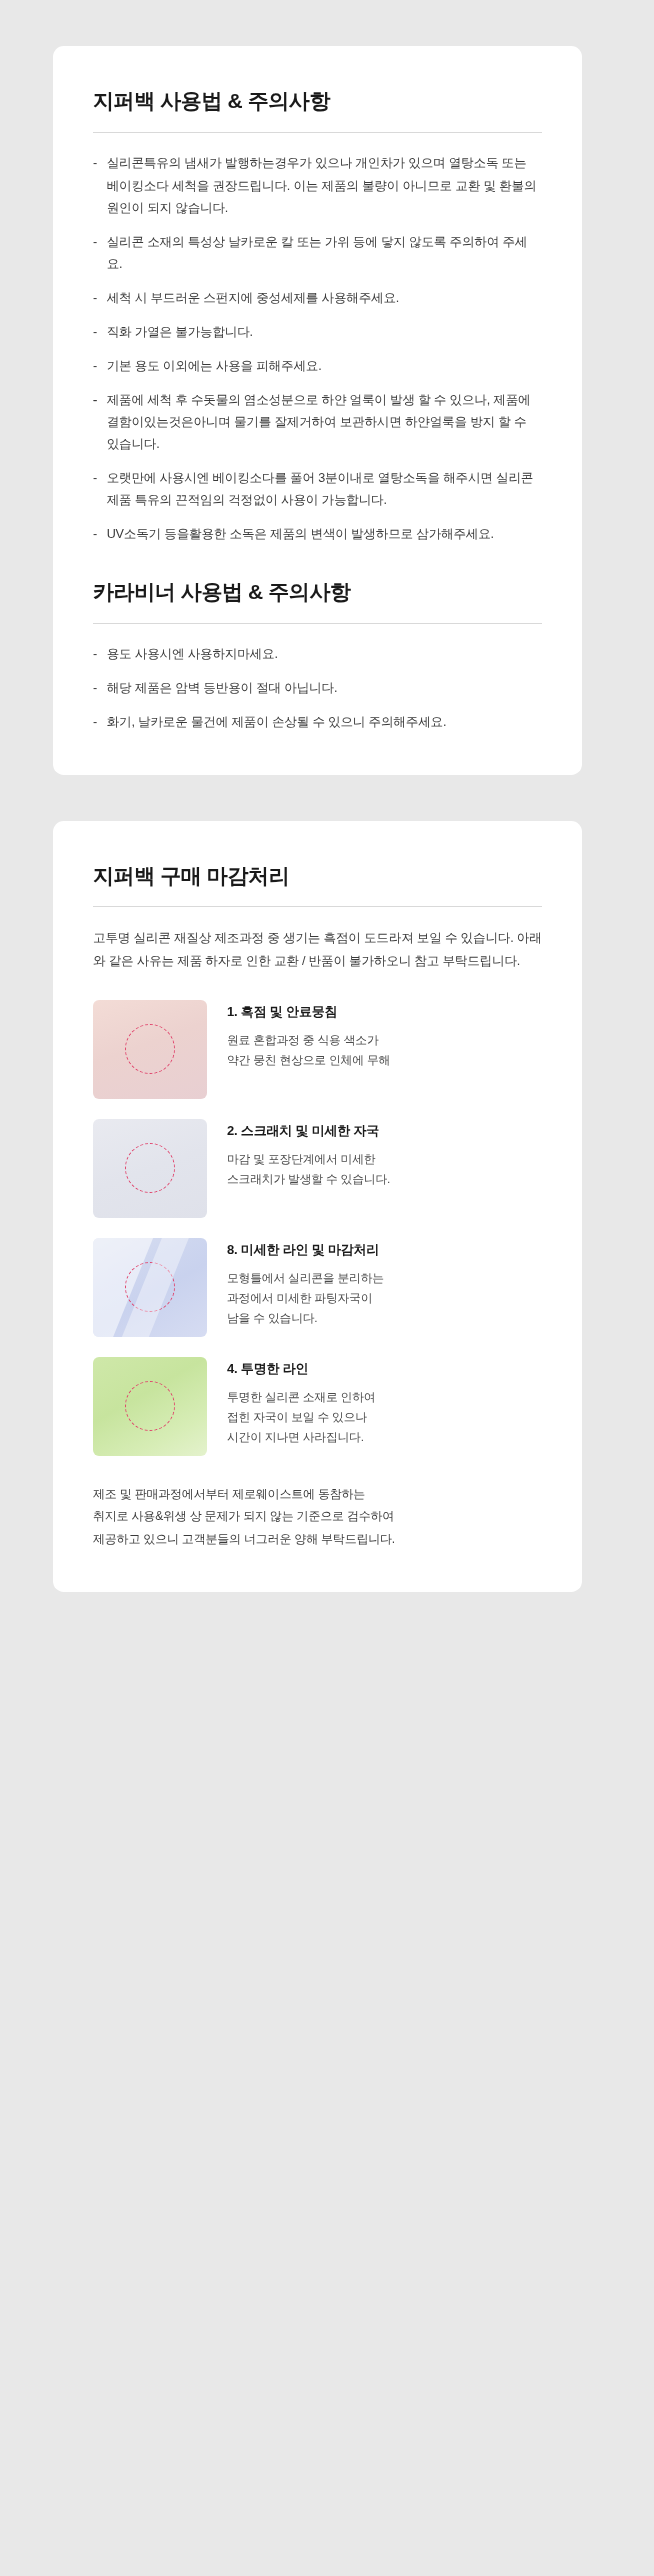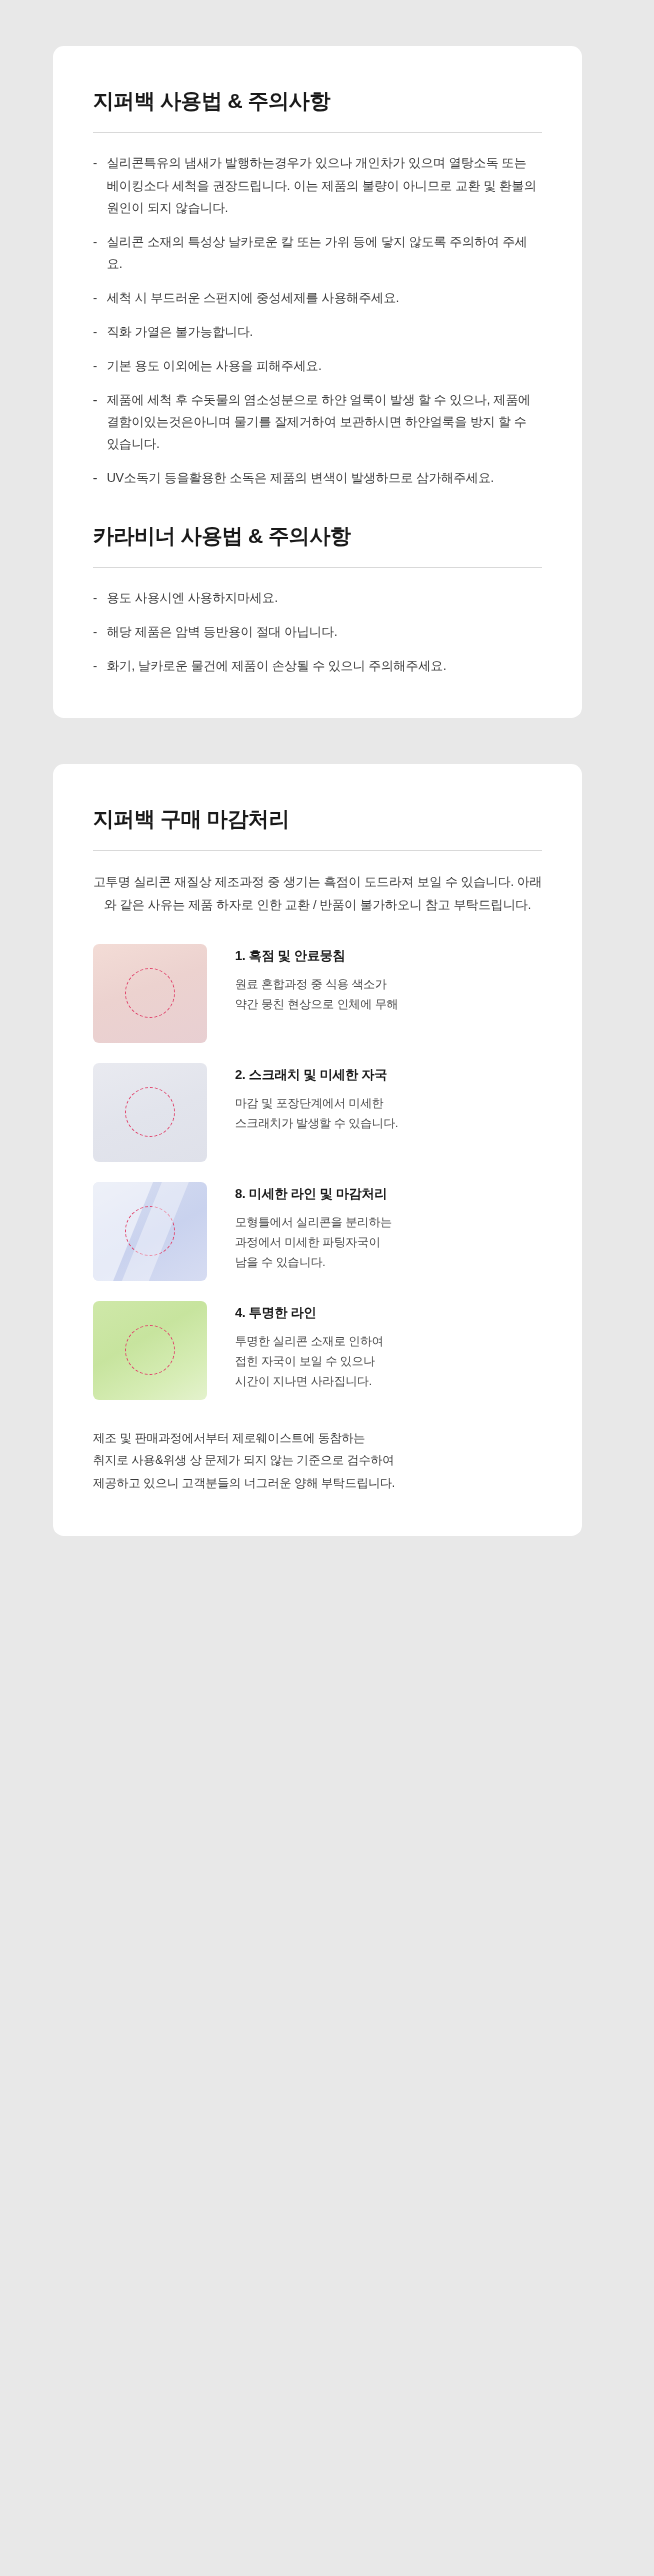--- a/index.html
+++ b/index.html
@@ -64,32 +64,30 @@
     left: 0;
     top: 0;
     color: #3a3a3a;
   }
   .intro-text {
     font-size: 12.6px;
     line-height: 1.85;
     color: #3a3a3a;
     margin: 0 0 26px 0;
     letter-spacing: -0.2px;
-    text-align: center;
   }
   .defect-list {
     margin: 0;
     padding: 0;
     list-style: none;
   }
   .defect-item {
     display: flex;
     align-items: flex-start;
     margin-bottom: 20px;
-    gap: 8px;
   }
   .defect-item:last-child {
     margin-bottom: 0;
   }
   .swatch {
     width: 114px;
     height: 99px;
     flex: 0 0 114px;
     border-radius: 6px;
     position: relative;
@@ -170,21 +168,21 @@
     <hr class="rule">
 
     <ul class="notes">
       <li><span class="dash">-</span><span>실리콘특유의 냄새가 발행하는경우가 있으나 개인차가 있으며 열탕소독 또는 베이킹소다 세척을 권장드립니다. 이는 제품의 불량이 아니므로 교환 및 환불의 원인이 되지 않습니다.</span></li>
       <li><span class="dash">-</span><span>실리콘 소재의 특성상 날카로운 칼 또는 가위 등에 닿지 않도록 주의하여 주세요.</span></li>
       <li><span class="dash">-</span><span>세척 시 부드러운 스펀지에 중성세제를 사용해주세요.</span></li>
       <li><span class="dash">-</span><span>직화 가열은 불가능합니다.</span></li>
       <li><span class="dash">-</span><span>기본 용도 이외에는 사용을 피해주세요.</span></li>
       <li><span class="dash">-</span></li>
       <li><span class="dash">-</span><span>제품에 세척 후 수돗물의 염소성분으로 하얀 얼룩이 발생 할 수 있으나, 제품에 결함이있는것은아니며 물기를 잘제거하여 보관하시면 하얀얼룩을 방지 할 수 있습니다.</span></li>
-      <li><span class="dash">-</span></li>
+      <li><span class="dash">-</span><span>오랫만에 사용시엔 베이킹소다를 풀어 3분이내로 열탕소독을 해주시면 실리콘제품 특유의 끈적임의 걱정없이 사용이 가능합니다.</span></li>
       <li><span class="dash">-</span><span>UV소독기 등을활용한 소독은 제품의 변색이 발생하므로 삼가해주세요.</span></li>
     </ul>
 
     <div class="subsection-gap"></div>
 
     <h2 class="section-title">카라비너 사용법 &amp; 주의사항</h2>
     <hr class="rule">
 
     <ul class="notes">
       <li><span class="dash">-</span><span>용도 사용시엔 사용하지마세요.</span></li>

